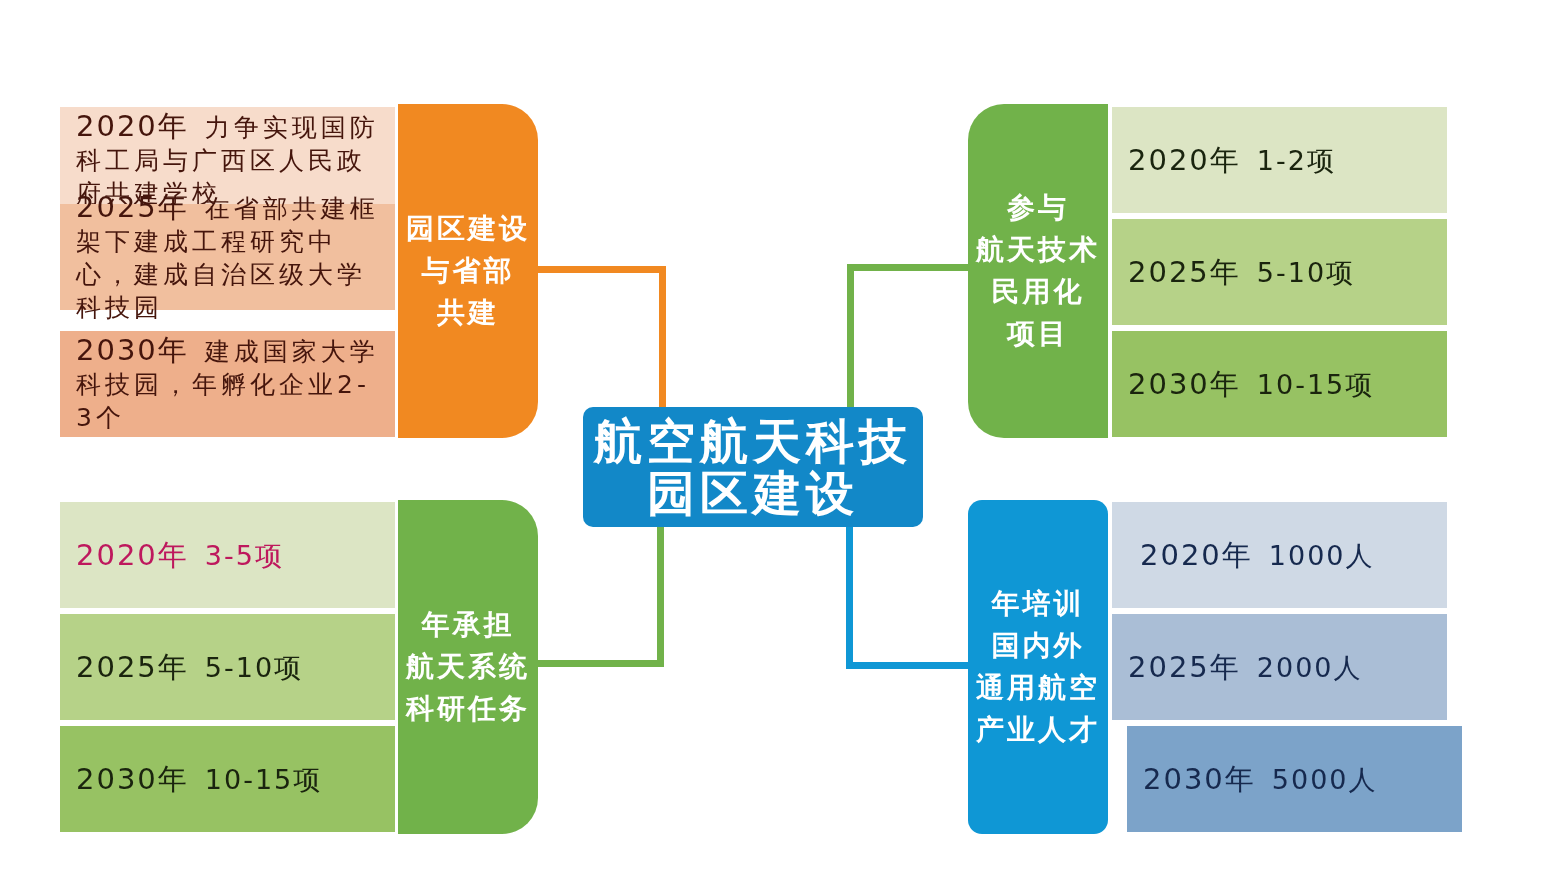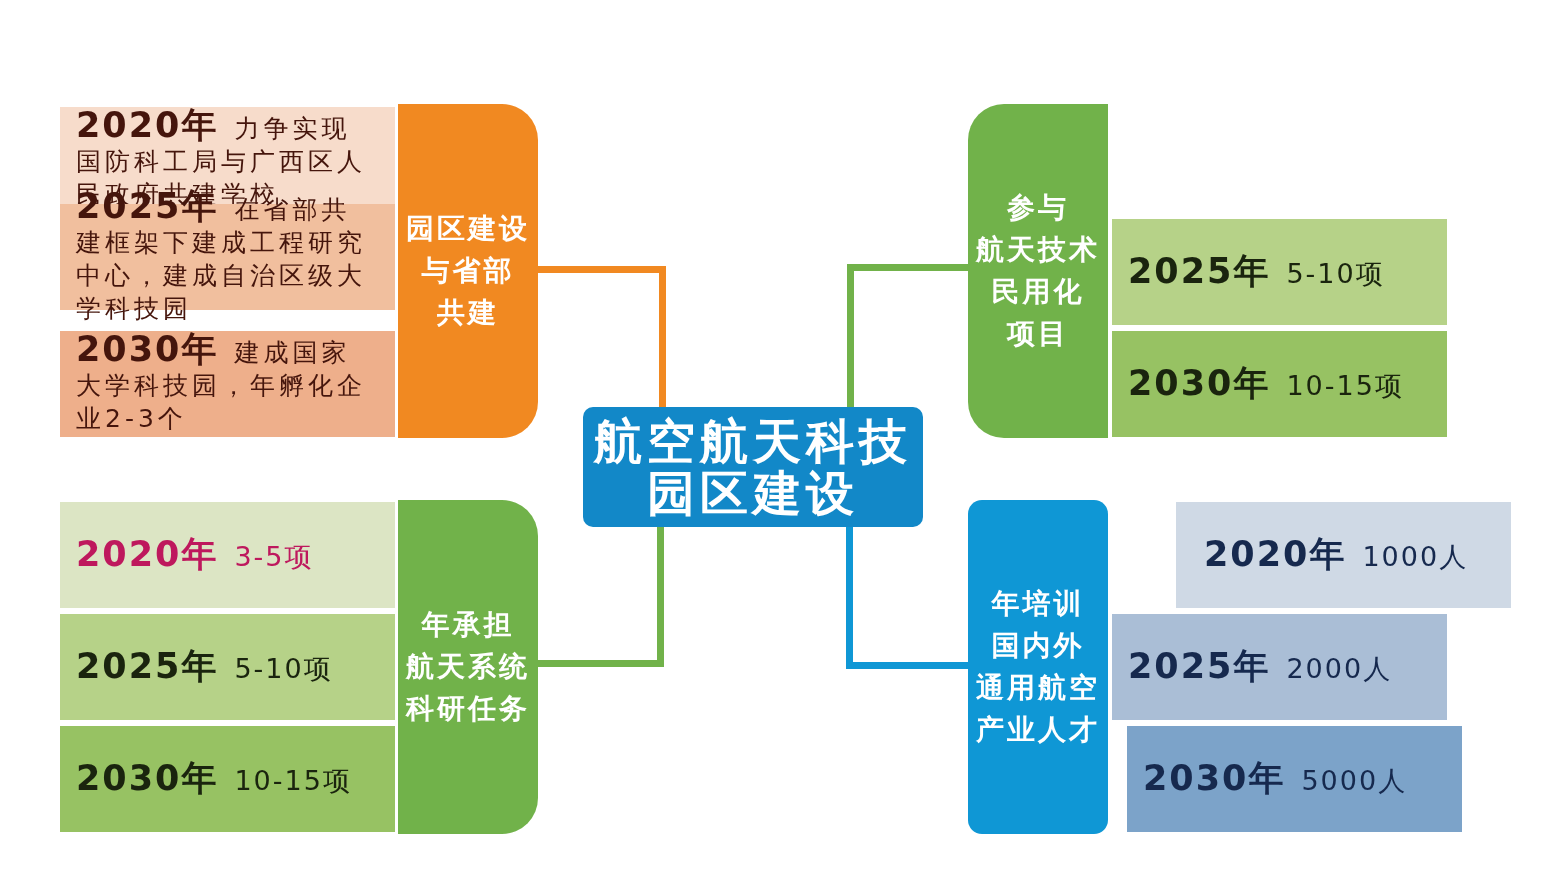--- a/index.html
+++ b/index.html
@@ -3,21 +3,21 @@
 <meta charset="utf-8">
 <style>
   html,body { margin:0; padding:0; background:#ffffff; }
   body { font-family:"DejaVu Sans","Liberation Sans",sans-serif; }
   .canvas { position:relative; width:1541px; height:890px; background:#ffffff; overflow:hidden; }
 
   
   .card { position:absolute; width:335px; height:106px; box-sizing:border-box;
           display:flex; align-items:center; padding:4px 16px; }
   .card p { margin:0; font-size:25px; line-height:33px; letter-spacing:4px; font-weight:500; }
-  .card .year { font-weight:bold; letter-spacing:2px; margin-right:16px; font-size:35px; }
+  .card .year { font-weight:normal; letter-spacing:2px; margin-right:16px; font-size:29px; }
   .card.single p { font-size:27px; letter-spacing:2px; }
 
   
   .label-box { position:absolute; width:140px; height:334px; box-sizing:border-box;
                display:flex; flex-direction:column; justify-content:center; align-items:center;
                color:#ffffff; font-weight:bold; font-size:28px; line-height:42px; letter-spacing:3px; }
   .round-right { border-radius:0 36px 36px 0; }
   .round-left  { border-radius:36px 0 0 36px; }
   .label-box span { display:block; text-align:center; }
 
@@ -27,21 +27,21 @@
                  align-items:center; color:#ffffff; font-weight:bold; font-size:48px;
                  line-height:52px; letter-spacing:5px; }
 
   
   .conn { position:absolute; }
 
   
   .tl-r0 { left:60px; top:107px; }  .tl-r1 { left:60px; top:204px; }  .tl-r2 { left:60px; top:331px; }
   .tr-r0 { left:1112px; top:107px; } .tr-r1 { left:1112px; top:219px; } .tr-r2 { left:1112px; top:331px; }
   .bl-r0 { left:60px; top:502px; }  .bl-r1 { left:60px; top:614px; }  .bl-r2 { left:60px; top:726px; }
-  .br-r0 { left:1176px; top:502px;padding-left:28px; } .br-r1 { left:1112px; top:614px; } .br-r2 { left:1112px; top:726px;margin-left:15px; }
+  .br-r0 { left:1112px; top:502px;padding-left:28px; } .br-r1 { left:1112px; top:614px; } .br-r2 { left:1112px; top:726px;margin-left:15px; }
   .tl-label { left:398px; top:104px; }
   .tr-label { left:968px; top:104px; }
   .bl-label { left:398px; top:500px; }
   .br-label { left:968px; top:500px; }
 
   .conn-o-h { left:536px; top:266px; width:130px; height:7px; }
   .conn-o-v { left:659px; top:266px; width:7px;  height:145px; }
   .conn-g1-h{ left:847px; top:264px; width:123px; height:7px; }
   .conn-g1-v{ left:847px; top:264px; width:7px;  height:147px; }
   .conn-g2-h{ left:536px; top:660px; width:128px; height:7px; }
@@ -67,20 +67,23 @@
     <span>园区建设</span>
     <span>与省部</span>
     <span>共建</span>
   </div>
 
   <div class="label-box round-left tr-label" style="background: rgb(113, 178, 74);">
     <span>参与</span>
     <span>航天技术</span>
     <span>民用化</span>
     <span>项目</span>
+  </div>
+  <div class="card single tr-r0" style="background: rgb(220, 229, 196); color: rgb(26, 36, 14);">
+    <p><span class="year">2020年</span><span>1-2项</span></p>
   </div>
   <div class="card single tr-r1" style="background: rgb(182, 210, 136); color: rgb(26, 36, 14);">
     <p><span class="year">2025年</span><span>5-10项</span></p>
   </div>
   <div class="card single tr-r2" style="background: rgb(151, 194, 99); color: rgb(26, 36, 14);">
     <p><span class="year">2030年</span><span>10-15项</span></p>
   </div>
 
   <div class="card single bl-r0" style="background: rgb(220, 229, 196); color: #be185d;">
     <p><span class="year">2020年</span><span>3-5项</span></p>

